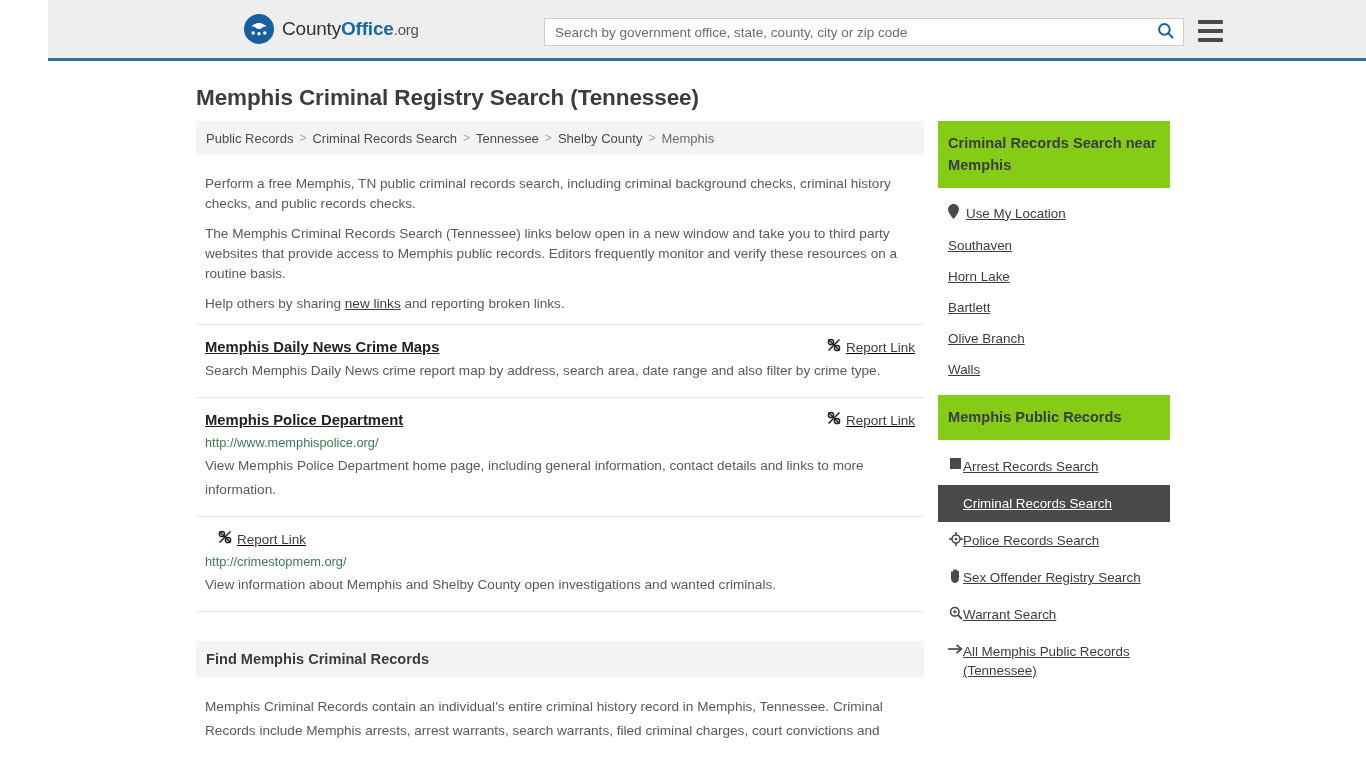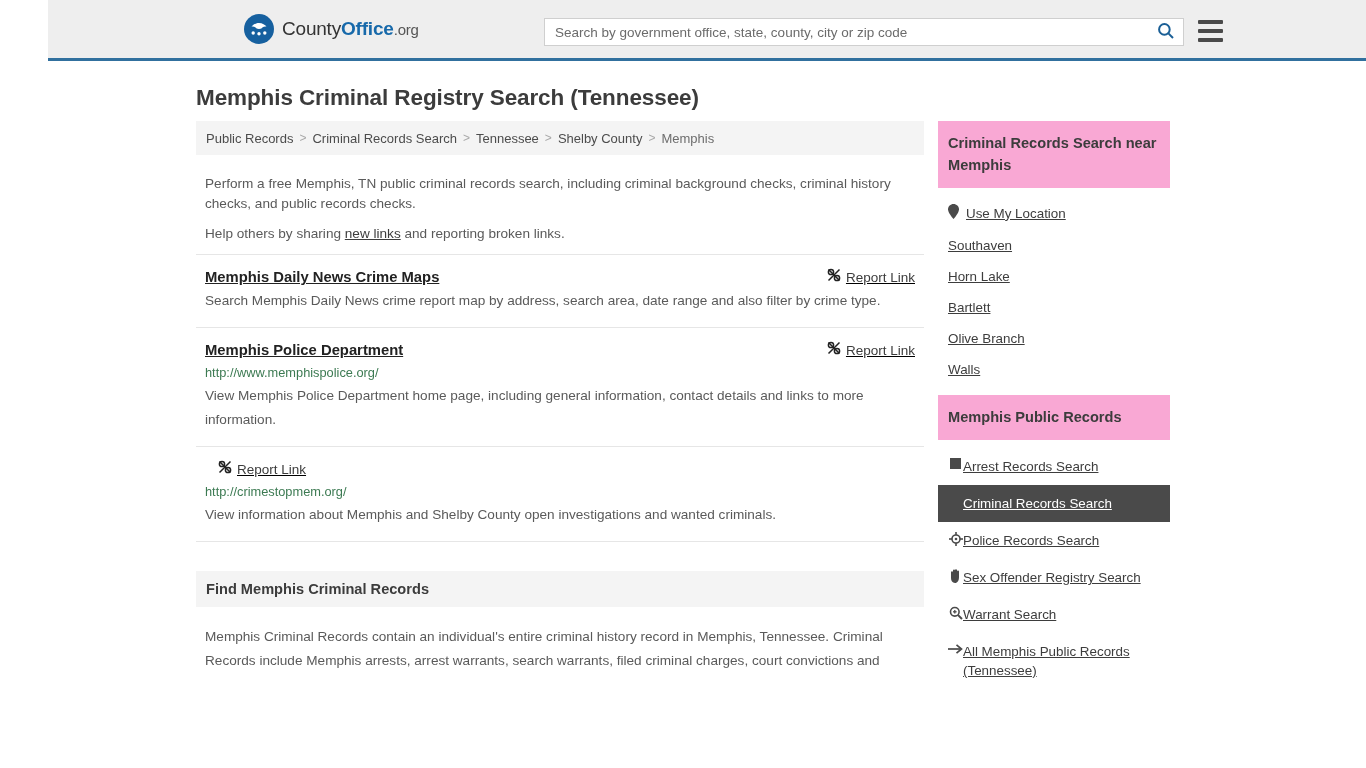--- a/index.html
+++ b/index.html
@@ -224,21 +224,21 @@
   .find-body p {
     margin: 0;
     font-size: 13.6px;
     line-height: 24px;
     color: #5a5a5a;
   }
 
   
   .panel { margin-bottom: 6px; }
   .panel-header {
-    background: #f9a8d4;
+    background: #84cc16;
     padding: 11px 10px 12px 10px;
     font-size: 14.6px;
     font-weight: bold;
     color: #3c3c3c;
     line-height: 22px;
   }
   .panel-body { padding: 8px 0 4px 0; }
   .nearby-item {
     display: flex;
     align-items: center;
@@ -333,20 +333,21 @@
       <span class="sep">&gt;</span>
       <a>Tennessee</a>
       <span class="sep">&gt;</span>
       <a>Shelby County</a>
       <span class="sep">&gt;</span>
       <span class="current">Memphis</span>
     </nav>
 
     <section class="intro">
       <p>Perform a free Memphis, TN public criminal records search, including criminal background checks, criminal history checks, and public records checks.</p>
+      <p>The Memphis Criminal Records Search (Tennessee) links below open in a new window and take you to third party websites that provide access to Memphis public records. Editors frequently monitor and verify these resources on a routine basis.</p>
       <p><span>Help others by sharing </span><a>new links</a><span> and reporting broken links.</span></p>
     </section>
 
     <section class="link-list">
 
       <div class="link-entry">
         <div class="link-row">
           <a class="link-title">Memphis Daily News Crime Maps</a>
           <span class="report-link">
             <span>

